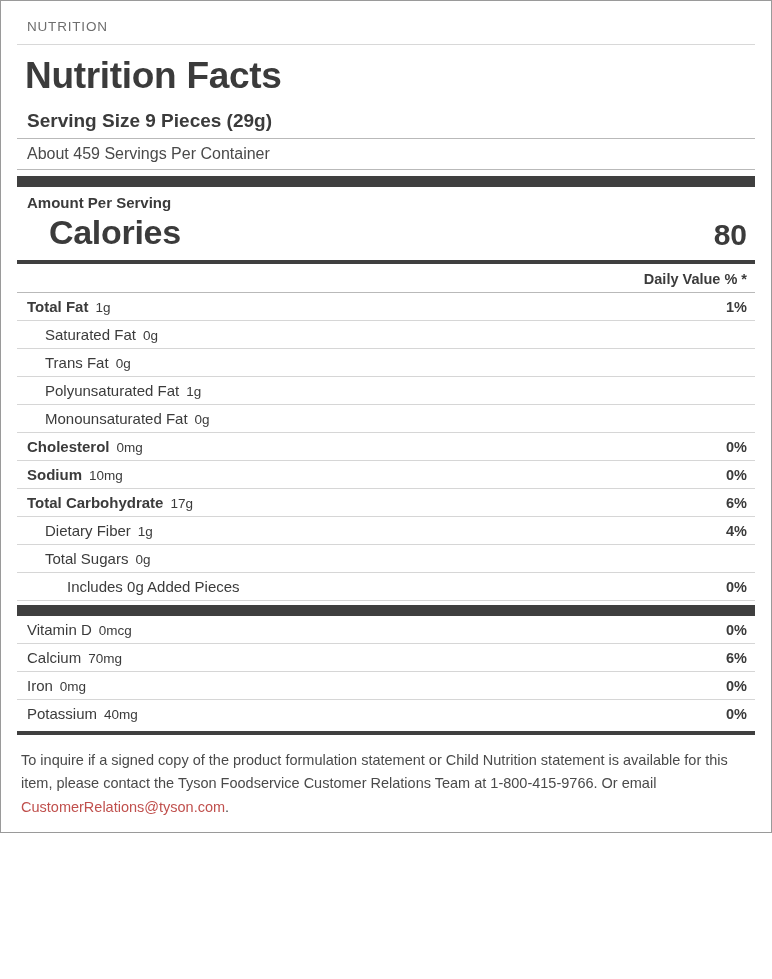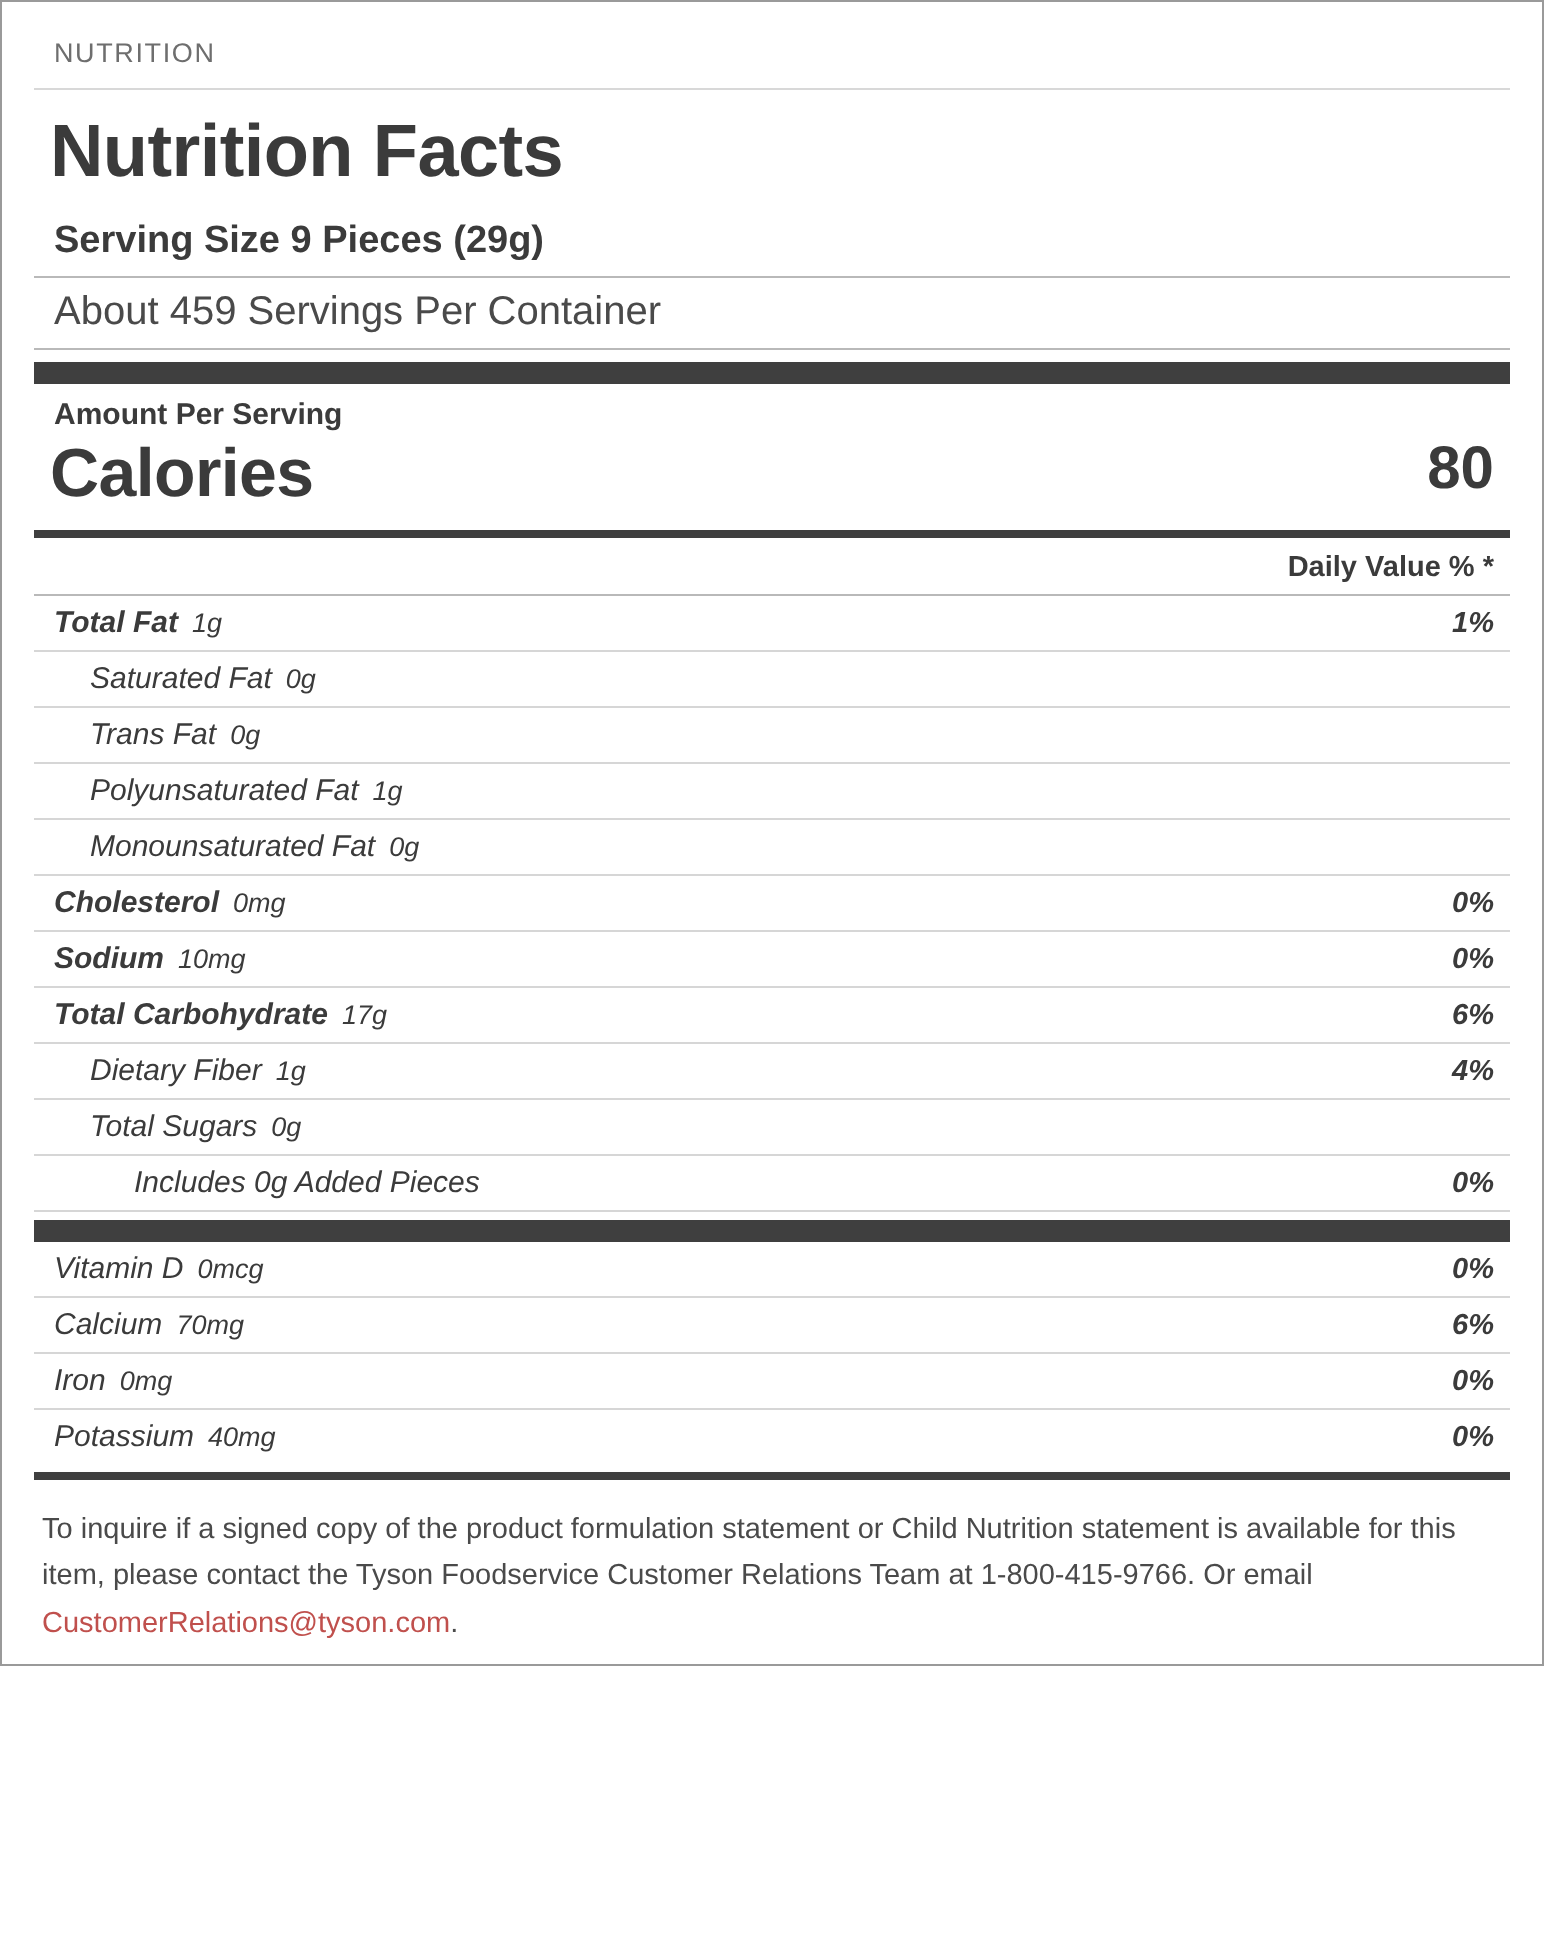--- a/index.html
+++ b/index.html
@@ -53,34 +53,36 @@
     background: #3f3f3f;
     margin: 4px 0 0 0;
   }
   .serving-line {
     font-size: 19px;
     font-weight: bold;
     padding: 6px 0 6px 10px;
     border-bottom: 1px solid #b9b9b9;
   }
   .servings-line {
-    font-size: 20px;
+    font-size: 16px;
     padding: 6px 0 6px 10px;
     border-bottom: 1px solid #b9b9b9;
     color: #4a4a4a;
   }
   .amount-line {
     font-size: 15px;
     font-weight: bold;
     padding: 7px 0 2px 10px;
   }
   .cal-row {
     display: flex;
+    align-items: flex-end;
     justify-content: space-between;
     padding: 0 8px 4px 8px;
+    margin-left: 24px;
   }
   .cal-label {
     font-size: 34px;
     font-weight: bold;
     letter-spacing: -0.3px;
   }
   .cal-value {
     font-size: 30px;
     font-weight: bold;
   }
@@ -89,21 +91,20 @@
     font-size: 14.5px;
     font-weight: bold;
     padding: 7px 8px 5px 0;
     border-bottom: 1px solid #b9b9b9;
   }
   .row {
     display: flex;
     align-items: baseline;
     justify-content: space-between;
     padding: 5px 8px 5px 10px;
-    font-style: italic;
   }
   .row.sub {
     padding-left: 28px;
   }
   .row.sub2 {
     padding-left: 50px;
   }
   .row .nm {
     font-size: 15px;
     font-weight: bold;

